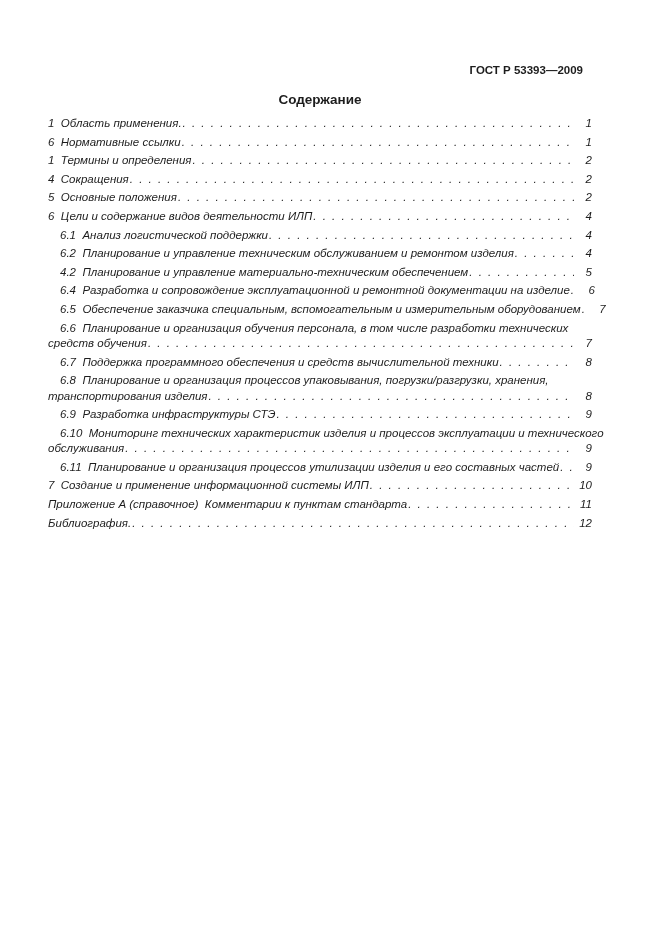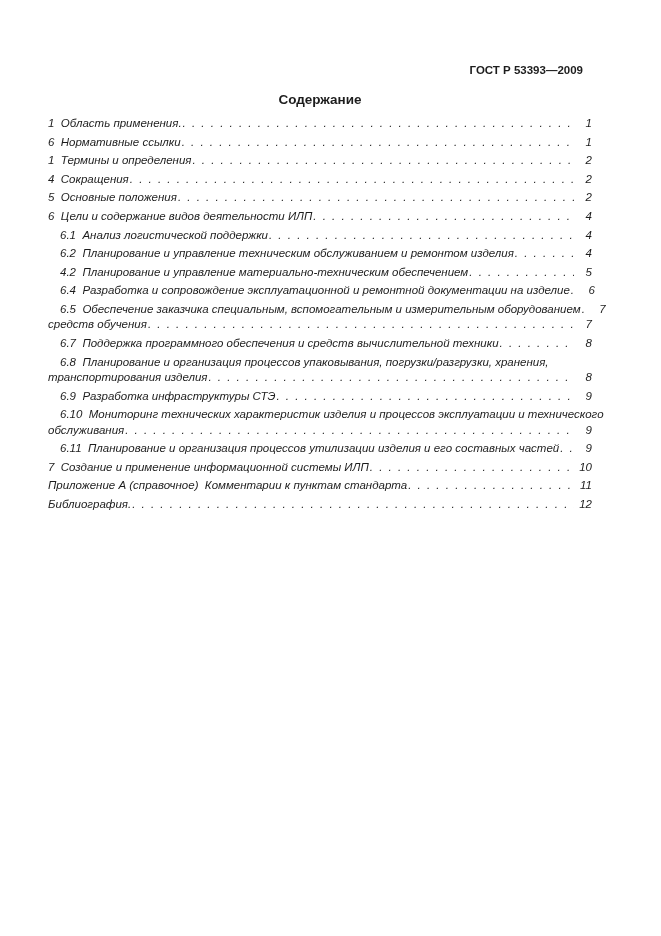--- a/index.html
+++ b/index.html
@@ -141,20 +141,23 @@
       <div class="row ind">
         <span class="t">6.4  Разработка и сопровождение эксплуатационной и ремонтной документации на изделие</span>
         <span class="leader"></span>
         <span class="p">6</span>
       </div>
       <div class="row ind">
         <span class="t">6.5  Обеспечение заказчика специальным, вспомогательным и измерительным оборудованием</span>
         <span class="leader"></span>
         <span class="p">7</span>
       </div>
+      <div class="row ind">
+        <span class="t">6.6  Планирование и организация обучения персонала, в том числе разработки технических</span>
+      </div>
       <div class="row cont">
         <span class="t">средств обучения</span>
         <span class="leader"></span>
         <span class="p">7</span>
       </div>
       <div class="row ind">
         <span class="t">6.7  Поддержка программного обеспечения и средств вычислительной техники</span>
         <span class="leader"></span>
         <span class="p">8</span>
       </div>

